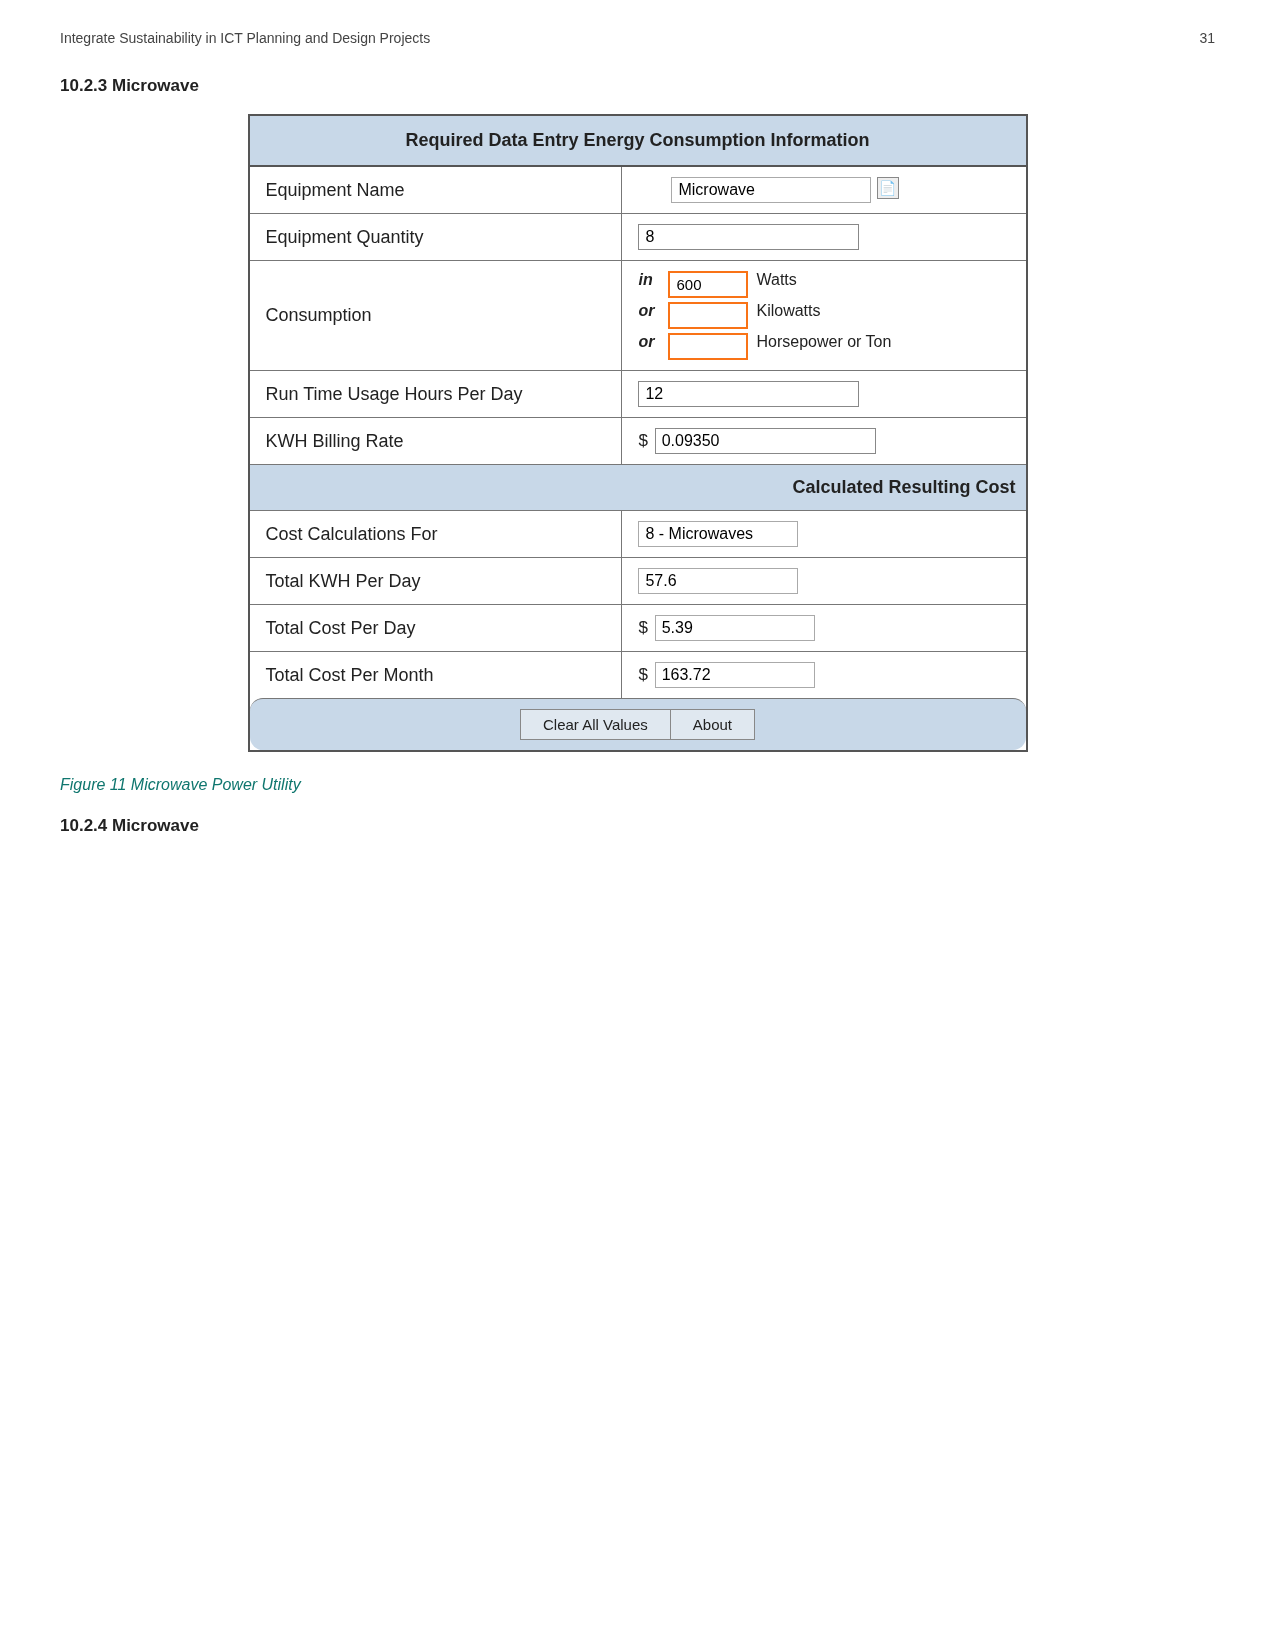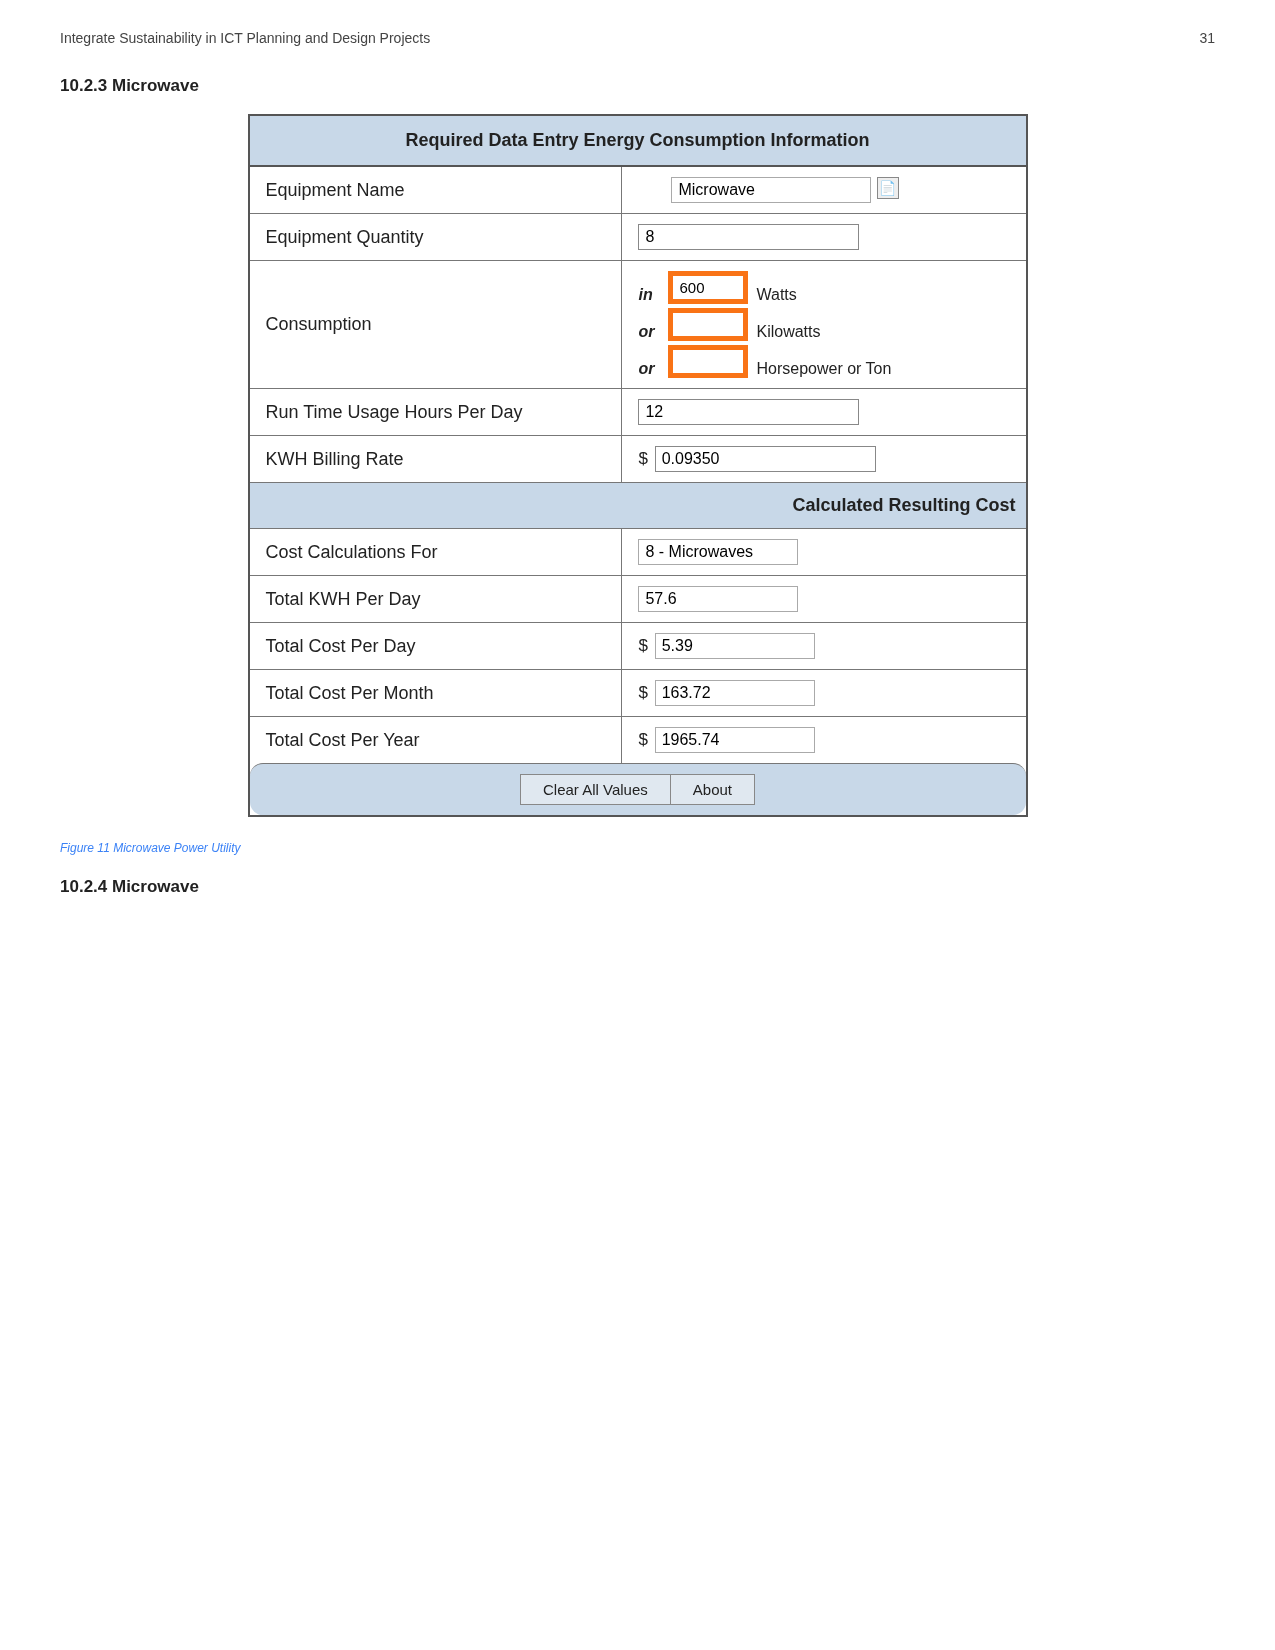--- a/index.html
+++ b/index.html
@@ -128,34 +128,34 @@
     }
 
     .consumption-grid {
       display: flex;
       flex-direction: column;
       gap: 4px;
     }
 
     .consumption-row {
       display: flex;
-      align-items: flex-end;
+      align-items: flex-start;
       gap: 8px;
     }
 
     .consumption-label {
       font-style: italic;
       font-weight: bold;
       font-size: 16px;
       width: 22px;
       font-family: Arial, sans-serif;
     }
 
     .consumption-input {
-      border: 5px solid #f97316;
+      border: 2px solid #f97316;
       padding: 3px 6px;
       font-size: 15px;
       font-family: Arial, sans-serif;
       width: 80px;
       background: #fff;
     }
 
     .consumption-unit {
       font-size: 16px;
       font-family: Arial, sans-serif;
@@ -194,22 +194,22 @@
       cursor: pointer;
       color: #222;
     }
 
     .app-button:first-child {
       border-right: none;
     }
 
     .figure-caption {
       font-style: italic;
-      font-size: 12px;
-      color: #3b82f6;
+      font-size: 16px;
+      color: #0f766e;
       margin-bottom: 22px;
       font-family: Arial, sans-serif;
     }
 
     .section-heading-2 {
       font-size: 17px;
       font-weight: bold;
       margin-bottom: 10px;
       font-family: Arial, sans-serif;
     }
@@ -313,27 +313,20 @@
     </tr>
 
     <tr>
       <td class="label-cell">Total Cost Per Month</td>
       <td class="value-cell">
         <span class="dollar-sign">$</span>
         <input class="result-input" type="text" value="163.72" style="">
       </td>
     </tr>
 
-    <tr>
-      <td class="label-cell">Total Cost Per Year</td>
-      <td class="value-cell">
-        <span class="dollar-sign">$</span>
-        <input class="result-input" type="text" value="1965.74" style="">
-      </td>
-    </tr>
 
   </tbody>
     </table>
 
   <div class="button-row">
     <button class="app-button">Clear All Values</button>
     <button class="app-button">About</button>
   </div>
 
 </div>

